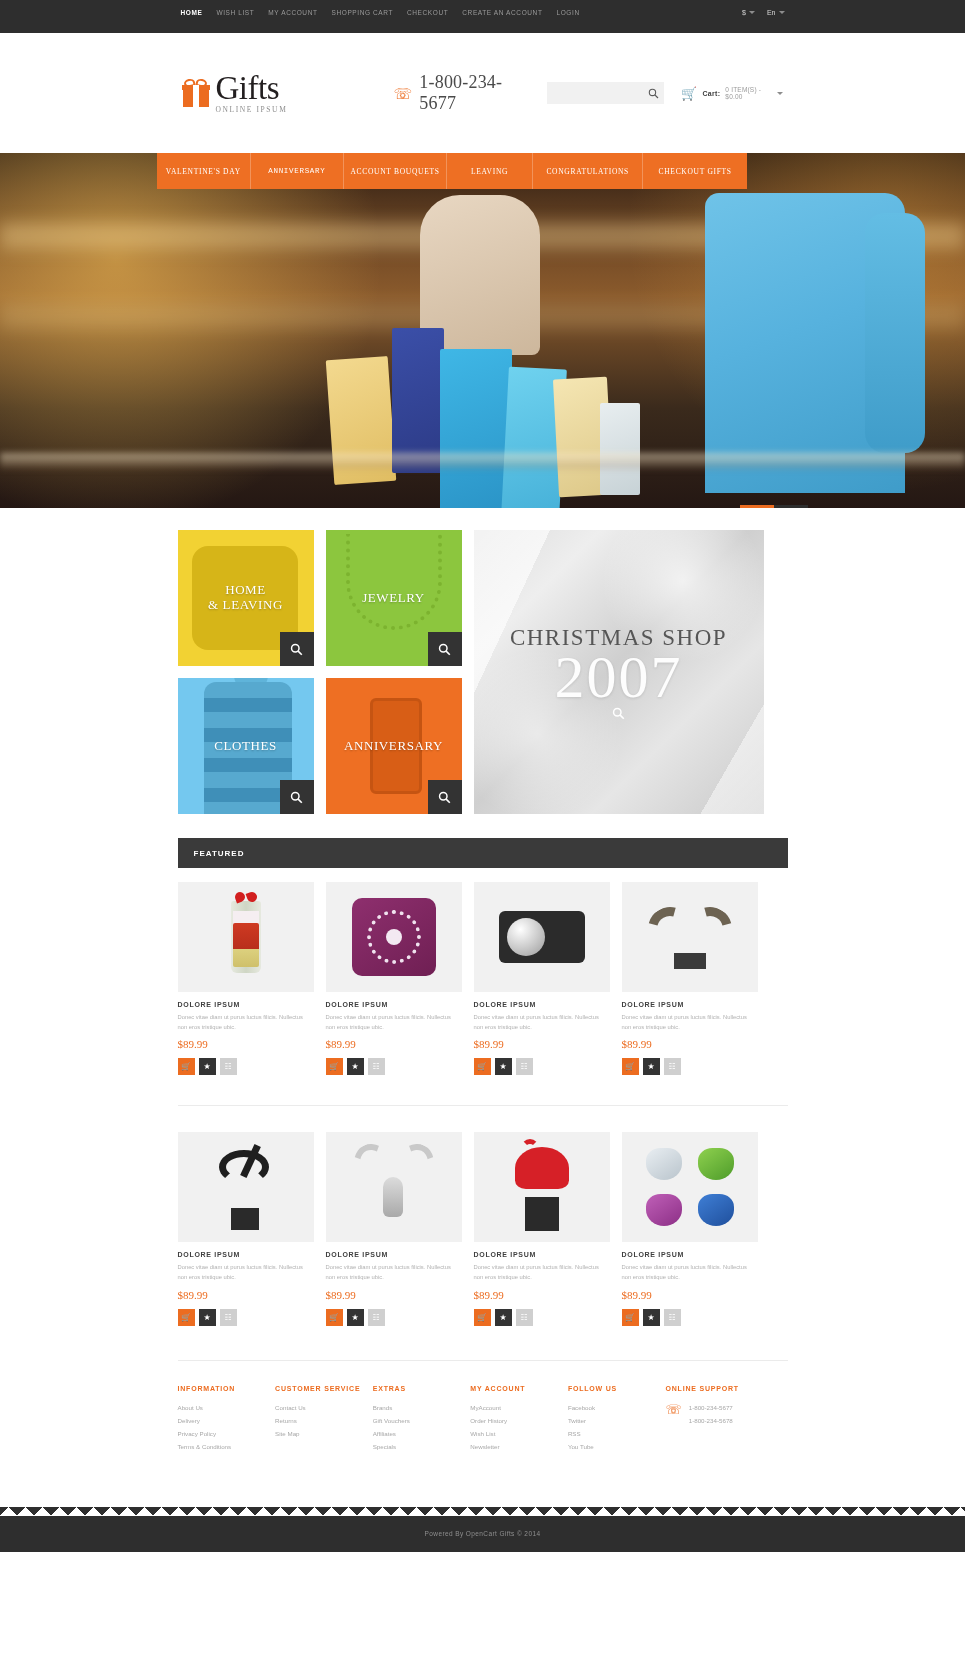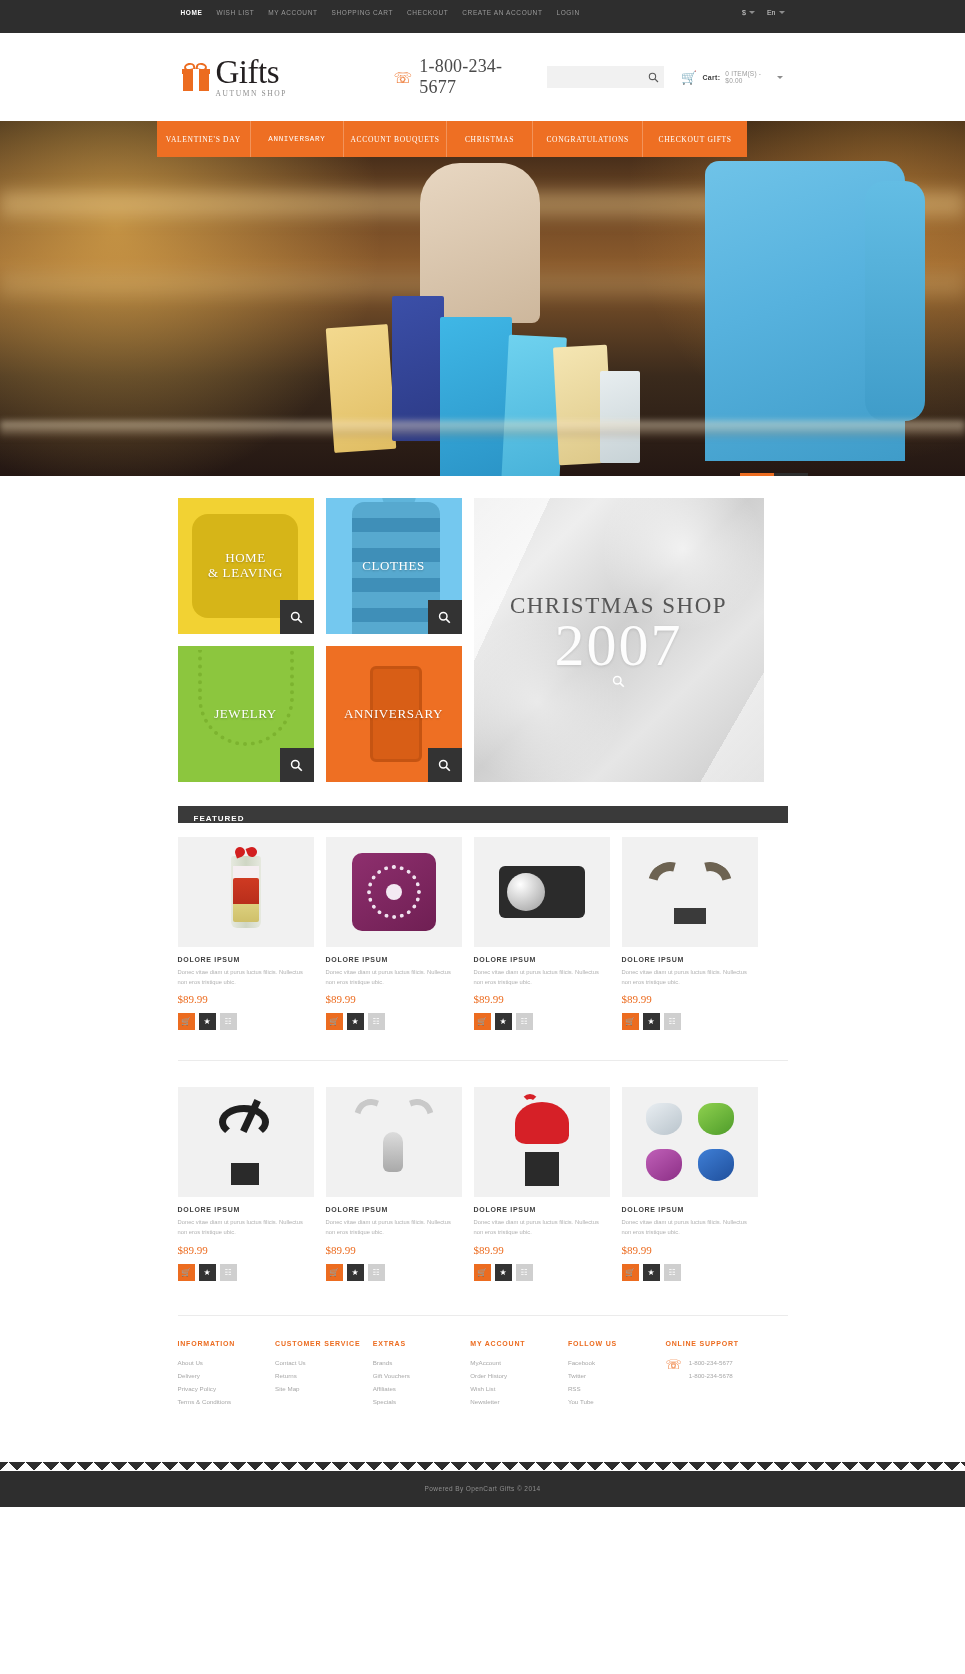--- a/index.html
+++ b/index.html
@@ -44,21 +44,21 @@
       linear-gradient(45deg, #ffffff 6px, transparent 0) 0 0;
     background-color: #2e2e2e;
     background-size: 17px 17px;
     background-repeat: repeat-x;
   }
 
   
   .header {
     height: 88px; background: #fff;
     display: flex; align-items: center;
-    width: 620px; margin: 0 auto; padding: 0 10px;
+    width: 620px; margin: 16px auto; padding: 0 10px;
   }
   .logo-block { display: flex; align-items: center; gap: 7px; width: 210px; }
   .gift-icon { width: 26px; height: 28px; position: relative; }
   .gift-icon .box { position: absolute; left: 0; top: 9px; width: 26px; height: 19px; background: #ec6c20; }
   .gift-icon .lid { position: absolute; left: -1px; top: 6px; width: 28px; height: 5px; background: #ec6c20; }
   .gift-icon .rib { position: absolute; left: 10px; top: 6px; width: 6px; height: 22px; background: #ffffff; }
   .gift-icon .bowl { position: absolute; left: 1px; top: 0px; width: 11px; height: 8px;
       border: 2.5px solid #ec6c20; border-radius: 50% 50% 0 50%; transform: rotate(-12deg); }
   .gift-icon .bowr { position: absolute; left: 13px; top: 0px; width: 11px; height: 8px;
       border: 2.5px solid #ec6c20; border-radius: 50% 50% 50% 0; transform: rotate(12deg); }
@@ -207,22 +207,22 @@
     font-size: 23px; color: #565656; letter-spacing: 1.5px;
   }
   .xmas-t2 {
     position: relative; z-index: 2; font-family: "Liberation Serif", serif;
     font-size: 60px; color: #fdfdfd; letter-spacing: 2px; line-height: 1; margin-top: -4px;
     text-shadow: 0 1px 3px rgba(0,0,0,.12);
   }
 
   
   .featured-bar {
-    width: 610px; margin: 24px auto 0; background: #3a3a3a; height: 17px;
-    display: flex; align-items: flex-end; padding: 0 16px;
+    width: 610px; margin: 24px auto 0; background: #3a3a3a; height: 30px;
+    display: flex; align-items: center; padding: 0 16px;
   }
   .featured-bar span {
     color: #fff; font-size: 8px; font-weight: bold; letter-spacing: 1px;
   }
   .products { width: 610px; margin: 14px auto 8px; }
   .prow { display: flex; gap: 12px; }
   .prow + .prow { margin-top: 30px; padding-top: 26px; border-top: 1px solid #ebebeb; }
   .pcard { width: 136px; }
   .pthumb {
     width: 136px; height: 110px; background: #f1f1f1;
@@ -357,21 +357,21 @@
     <div class="logo-block">
       <div class="gift-icon">
         <div class="bowl"></div>
           <div class="bowr"></div>
         <div class="lid"></div>
           <div class="box"></div>
           <div class="rib"></div>
       </div>
       <div class="logo-text">
         <span class="logo-name">Gifts</span>
-        <span class="logo-sub">AUTUMN SHOP</span>
+        <span class="logo-sub">ONLINE IPSUM</span>
       </div>
     </div>
 
     <div class="phone">
       <span class="phone-ico">☏</span>
       <span class="phone-num">1-800-234-5677</span>
     </div>
 
     <div class="search-box">
       <input type="text" placeholder="" style="">
@@ -405,21 +405,21 @@
       <div class="bag b4"></div>
       <div class="bag b5"></div>
       <div class="bag b6"></div>
       <div class="rail"></div>
     </div>
 
     <div style="position:absolute;left:157px;top:0;width:590px;height:36px;background:#ee6f23;display:flex;z-index:6;">
       <div style="flex:1;display:flex;align-items:center;justify-content:center;border-right:1px solid rgba(255,255,255,.25);color:#fff;font-family:'Liberation Serif',serif;font-size:7.5px;letter-spacing:.7px;cursor:pointer">VALENTINE'S DAY</div>
       <div style="flex:1;display:flex;align-items:center;justify-content:center;border-right:1px solid rgba(255,255,255,.25);color:#fff;font-family:Liberation Mono, monospace;font-size:7.5px;letter-spacing:.7px;cursor:pointer">ANNIVERSARY</div>
       <div style="flex:1.1;display:flex;align-items:center;justify-content:center;border-right:1px solid rgba(255,255,255,.25);color:#fff;font-family:'Liberation Serif',serif;font-size:7.5px;letter-spacing:.7px;cursor:pointer">ACCOUNT BOUQUETS</div>
-      <div style="flex:.92;display:flex;align-items:center;justify-content:center;border-right:1px solid rgba(255,255,255,.25);color:#fff;font-family:'Liberation Serif',serif;font-size:7.5px;letter-spacing:.7px;cursor:pointer">CHRISTMAS</div>
+      <div style="flex:.92;display:flex;align-items:center;justify-content:center;border-right:1px solid rgba(255,255,255,.25);color:#fff;font-family:'Liberation Serif',serif;font-size:7.5px;letter-spacing:.7px;cursor:pointer">LEAVING</div>
       <div style="flex:1.18;display:flex;align-items:center;justify-content:center;border-right:1px solid rgba(255,255,255,.25);color:#fff;font-family:'Liberation Serif',serif;font-size:7.5px;letter-spacing:.7px;cursor:pointer">CONGRATULATIONS</div>
       <div style="flex:1.12;display:flex;align-items:center;justify-content:center;color:#fff;font-family:'Liberation Serif',serif;font-size:7.5px;letter-spacing:.7px;cursor:pointer">CHECKOUT GIFTS</div>
     </div>
 
     <div class="slide-arrows">
       <div class="arrow prev">
         
       </div>
       <div class="arrow next">
         
@@ -436,34 +436,34 @@
           <span>HOME</span><br>
           <span>&amp; LEAVING</span>
         </div>
         <div class="zoom-btn">
           <svg width="13" height="13" viewBox="0 0 16 16">
             <circle cx="6.5" cy="6.5" r="4.6" fill="none" stroke="#fff" stroke-width="1.8"></circle>
             <line x1="10" y1="10" x2="14.5" y2="14.5" stroke="#fff" stroke-width="2"></line>
           </svg>
         </div>
       </div>
-      <div class="tile t-clothes">
-        <div class="head"></div>
-          <div class="shirt"></div>
-        <div class="tile-label"><span>CLOTHES</span></div>
+      <div class="tile t-jewelry">
+        <div class="chain"></div>
+        <div class="tile-label"><span>JEWELRY</span></div>
         <div class="zoom-btn">
           <svg width="13" height="13" viewBox="0 0 16 16">
             <circle cx="6.5" cy="6.5" r="4.6" fill="none" stroke="#fff" stroke-width="1.8"></circle>
             <line x1="10" y1="10" x2="14.5" y2="14.5" stroke="#fff" stroke-width="2"></line>
           </svg>
         </div>
       </div>
-      <div class="tile t-jewelry">
-        <div class="chain"></div>
-        <div class="tile-label"><span>JEWELRY</span></div>
+      <div class="tile t-clothes">
+        <div class="head"></div>
+          <div class="shirt"></div>
+        <div class="tile-label"><span>CLOTHES</span></div>
         <div class="zoom-btn">
           <svg width="13" height="13" viewBox="0 0 16 16">
             <circle cx="6.5" cy="6.5" r="4.6" fill="none" stroke="#fff" stroke-width="1.8"></circle>
             <line x1="10" y1="10" x2="14.5" y2="14.5" stroke="#fff" stroke-width="2"></line>
           </svg>
         </div>
       </div>
       <div class="tile t-accessories">
         <div class="lighter"></div>
         <div class="tile-label"><span>ANNIVERSARY</span></div>

